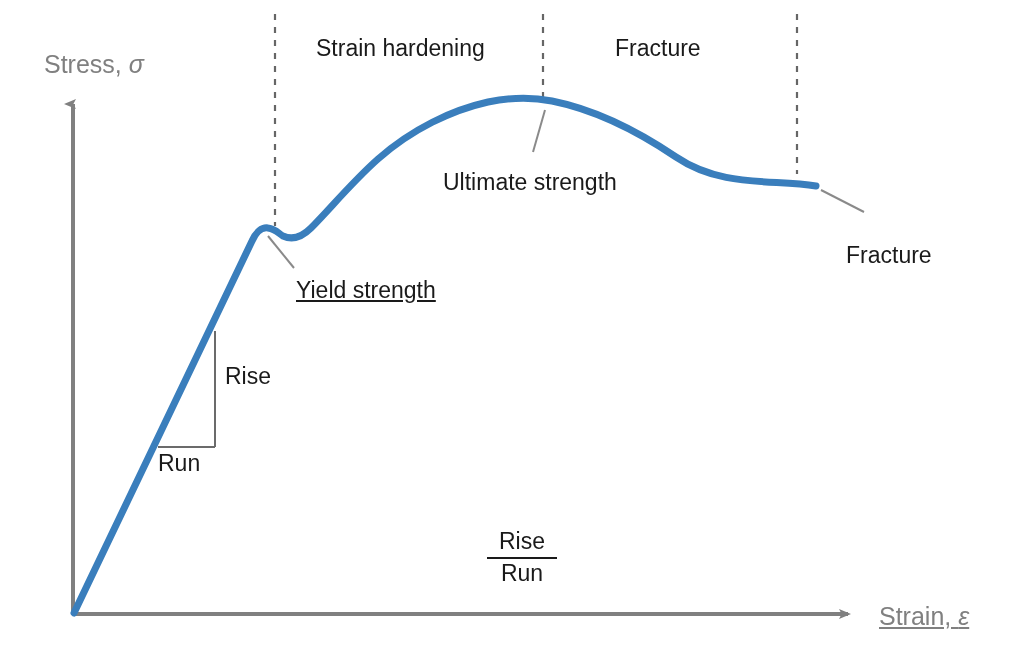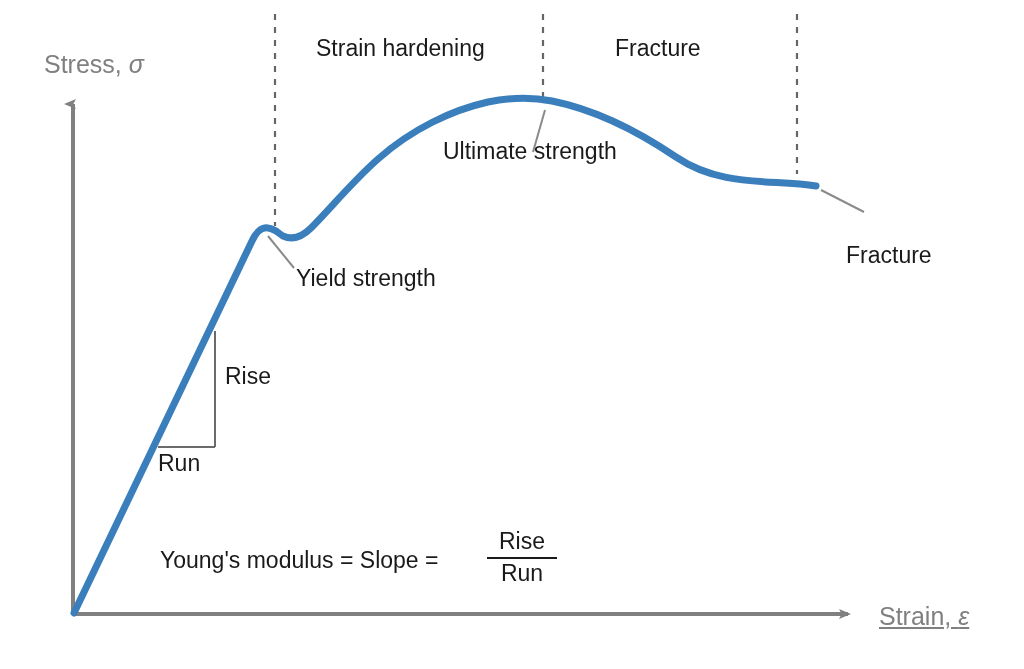--- a/index.html
+++ b/index.html
@@ -108,31 +108,30 @@
   </svg>
 
   <div class="axis-lbl" style="left:44px; top:52px;"><span>Stress, </span><span class="sym">σ</span></div>
 
   <div class="axis-lbl" style="left:879px; top:604px;text-decoration:underline;"><span>Strain, </span><span class="sym">ε</span></div>
 
   <div class="lbl" style="left:316px; top:37px;">Strain hardening</div>
 
   <div class="lbl" style="left:615px; top:37px;">Fracture</div>
 
-  <div class="lbl" style="left:296px; top:267px;">Yield strength</div>
+  <div class="lbl" style="left:296px; top:279px;text-decoration:underline;">Yield strength</div>
 
-  <div class="lbl" style="left:443px; top:140px;">Ultimate strength</div>
+  <div class="lbl" style="left:443px; top:171px;">Ultimate strength</div>
 
   <div class="lbl" style="left:846px; top:215px;margin-top:29px;">Fracture</div>
 
   <div class="lbl" style="left:225px; top:365px;">Rise</div>
 
   <div class="lbl" style="left:158px; top:452px;">Run</div>
 
-  <div class="lbl" style="left:160px; top:549px;">Young's modulus = Slope =</div>
 
   <div id="formula-fraction">
     <div class="num">Rise</div>
     <div class="bar"></div>
     <div class="den">Run</div>
   </div>
 
 </div>
 
 </body></html>

